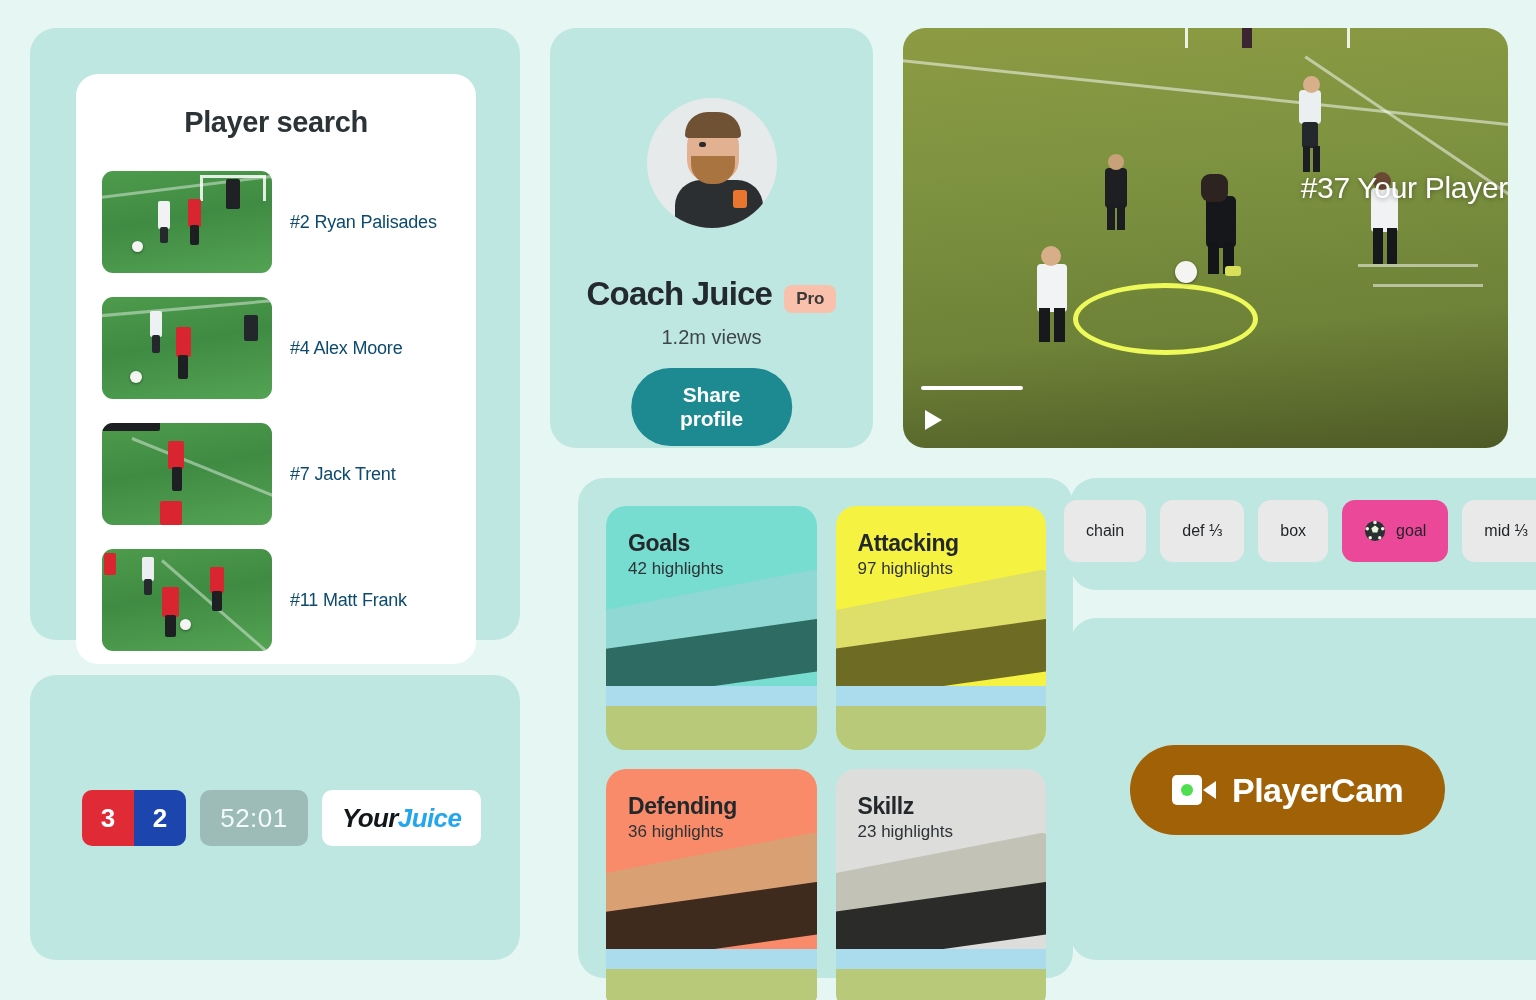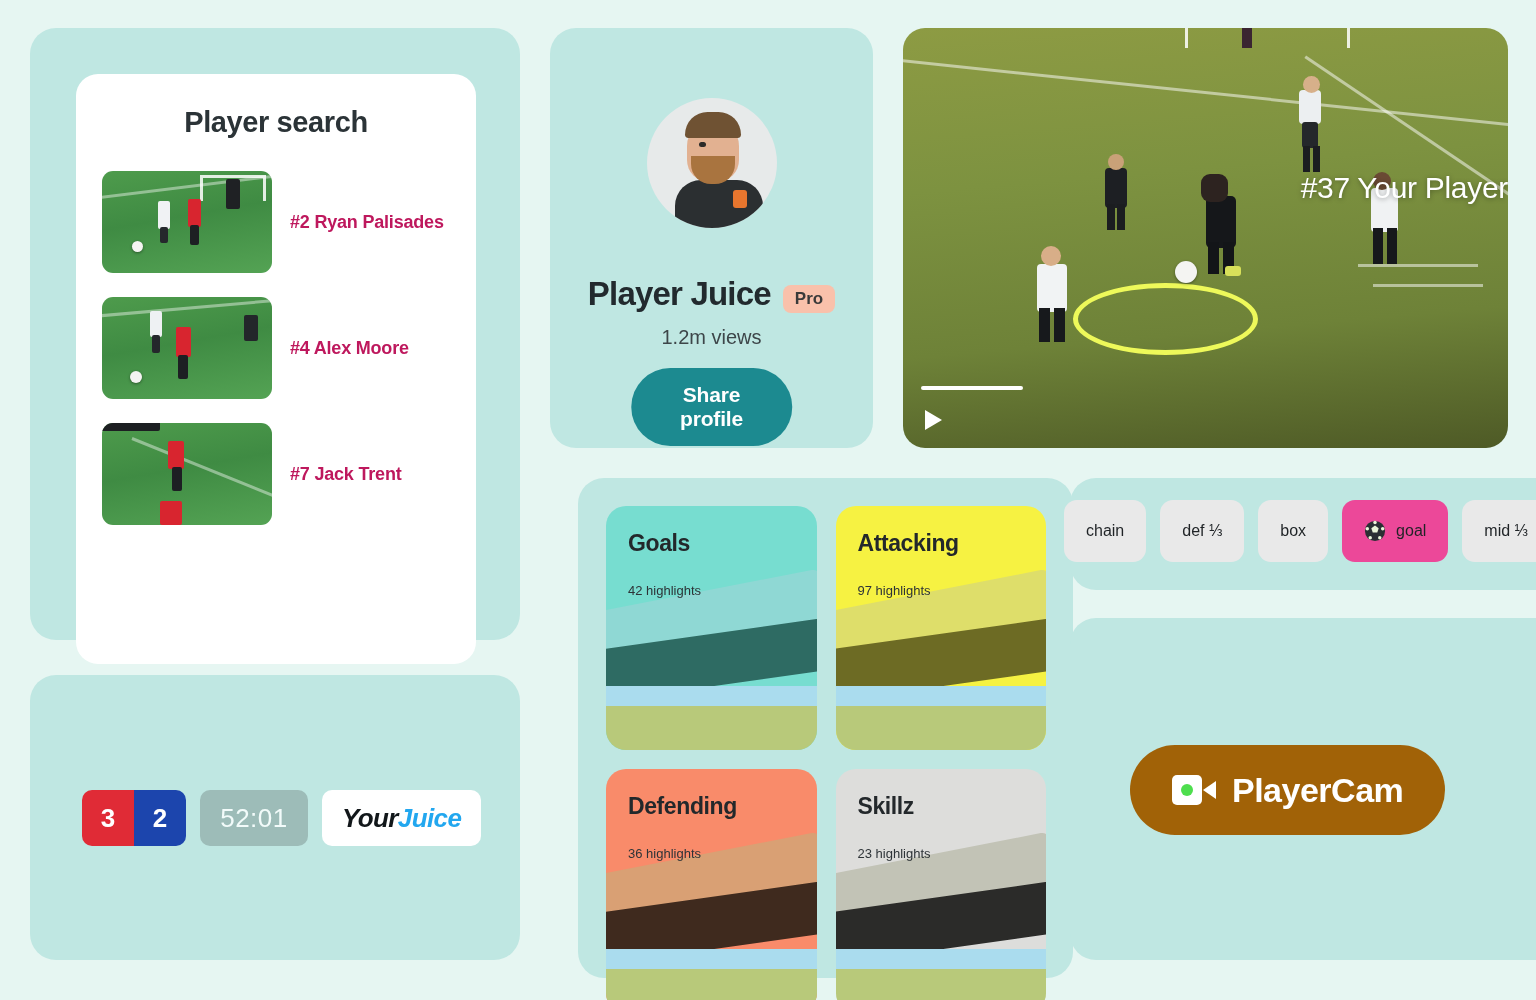--- a/index.html
+++ b/index.html
@@ -32,21 +32,21 @@
     width: 170px; height: 102px; border-radius: 11px; flex: none;
     position: relative; overflow: hidden;
     background: linear-gradient(170deg,#4e9b4c 0%,#3f8b43 45%,#54a354 100%);
   }
   .thumb .stripe {
     position: absolute; background: rgba(255,255,255,.42); height: 3px;
     transform-origin: left center;
   }
   .thumb .fig { position: absolute; border-radius: 2px; }
   .player-name {
-    font-size: 18px; font-weight: 700; color: #be185d; letter-spacing: -0.2px;
+    font-size: 18px; font-weight: 400; color: #0c4a6e; letter-spacing: -0.2px;
   }
 
   
   #panel-score { left: 30px; top: 675px; width: 490px; height: 285px; }
   .score-row { position: absolute; left: 52px; top: 115px; display: flex; align-items: center; gap: 14px; }
   .scorebox { display: flex; border-radius: 10px; overflow: hidden; height: 56px; }
   .scorebox .half {
     width: 52px; display: flex; align-items: center; justify-content: center;
     color: #fff; font-size: 26px; font-weight: 700;
   }
@@ -129,21 +129,21 @@
   #panel-highlights { left: 578px; top: 478px; width: 495px; height: 500px; }
   .hl-grid {
     position: absolute; left: 28px; top: 28px; width: 440px;
     display: grid; grid-template-columns: 1fr 1fr; gap: 19px;
   }
   .hl-card {
     height: 244px; border-radius: 20px; position: relative; overflow: hidden;
     padding: 24px 0 0 22px;
   }
   .hl-title { font-size: 23px; font-weight: 700; color: #23282b; letter-spacing: -0.4px; position: relative; z-index: 2; }
-  .hl-sub { font-size: 13px; color: #2d3337; margin-top: 26px; position: relative; z-index: 2; }
+  .hl-sub { font-size: 17px; color: #2d3337; margin-top: 2px; position: relative; z-index: 2; }
   .hl-photo {
     position: absolute; right: -10px; bottom: 0; width: 230px; height: 160px;
     z-index: 1;
   }
   .hl-photo .band { position: absolute; left: 0; width: 100%; }
   .hl-c1 { background: #77ddd0; }
   .hl-c2 { background: #f6f242; }
   .hl-c3 { background: #f98b6a; }
   .hl-c4 { background: #dddddb; }
 
@@ -226,20 +226,34 @@
           <div class="thumb">
             <div class="stripe" style="left:30px;top:14px;width:190px;transform:rotate(22deg);"></div>
             <div class="fig" style="left:-2px;top:-2px;width:60px;height:10px;background:#1d1f22;"></div>
             <div class="fig" style="left:66px;top:18px;width:16px;height:28px;background:#d8252f;"></div>
             <div class="fig" style="left:70px;top:44px;width:10px;height:24px;background:#1d1f23;"></div>
             <div class="fig" style="left:58px;top:78px;width:22px;height:24px;background:#d8252f;"></div>
           </div>
           <div class="player-name">#7 Jack Trent</div>
         </div>
 
+        <div class="player-row">
+          <div class="thumb">
+            <div class="stripe" style="left:60px;top:10px;width:180px;transform:rotate(41deg);"></div>
+            <div class="fig" style="left:2px;top:4px;width:12px;height:22px;background:#d8252f;"></div>
+            <div class="fig" style="left:40px;top:8px;width:12px;height:24px;background:#eceff1;"></div>
+            <div class="fig" style="left:42px;top:30px;width:8px;height:16px;background:#25282c;"></div>
+            <div class="fig" style="left:60px;top:38px;width:17px;height:30px;background:#d8252f;"></div>
+            <div class="fig" style="left:63px;top:66px;width:11px;height:22px;background:#1d1f23;"></div>
+            <div class="fig" style="left:108px;top:18px;width:14px;height:26px;background:#d8252f;"></div>
+            <div class="fig" style="left:110px;top:42px;width:10px;height:20px;background:#1d1f23;"></div>
+            <div class="ball" style="left:78px;top:70px;width:11px;height:11px;"></div>
+          </div>
+          <div class="player-name">#11 Matt Frank</div>
+        </div>
 
       </div>
     </div>
   </div>
 
   <div class="panel" id="panel-score">
     <div class="score-row">
       <div class="scorebox">
         <div class="half home">3</div>
         <div class="half away">2</div>
@@ -255,21 +269,21 @@
   <div class="panel" id="panel-coach">
     <div class="avatar">
       <div class="face" style="left:28px;top:82px;width:88px;height:60px;background:#2b2f31;border-radius:26px 26px 0 0;"></div>
       <div class="face" style="left:40px;top:22px;width:52px;height:62px;background:#e2b191;border-radius:26px 26px 22px 22px;"></div>
       <div class="face" style="left:38px;top:14px;width:56px;height:26px;background:#6f5233;border-radius:26px 26px 4px 4px;"></div>
       <div class="face" style="left:44px;top:58px;width:44px;height:28px;background:#a9743f;border-radius:0 0 20px 20px;"></div>
       <div class="face" style="left:52px;top:44px;width:7px;height:5px;background:#2c2b29;border-radius:3px;"></div>
       <div class="face" style="left:86px;top:92px;width:14px;height:18px;background:#e8762e;border-radius:3px;"></div>
     </div>
     <div class="coach-name-row">
-      <span class="coach-name">Player Juice</span>
+      <span class="coach-name">Coach Juice</span>
       <span class="pro-badge">Pro</span>
     </div>
     <div class="views">1.2m views</div>
     <button class="share-btn">Share profile</button>
   </div>
 
   <div id="video-card">
     <div class="pitch-line" style="left:-20px;top:66px;width:700px;height:3px;transform:rotate(6deg);"></div>
     <div class="pitch-line" style="left:380px;top:100px;width:260px;height:3px;transform:rotate(34deg);"></div>
     <div class="pitch-line" style="left:455px;top:236px;width:120px;height:3px;"></div>

